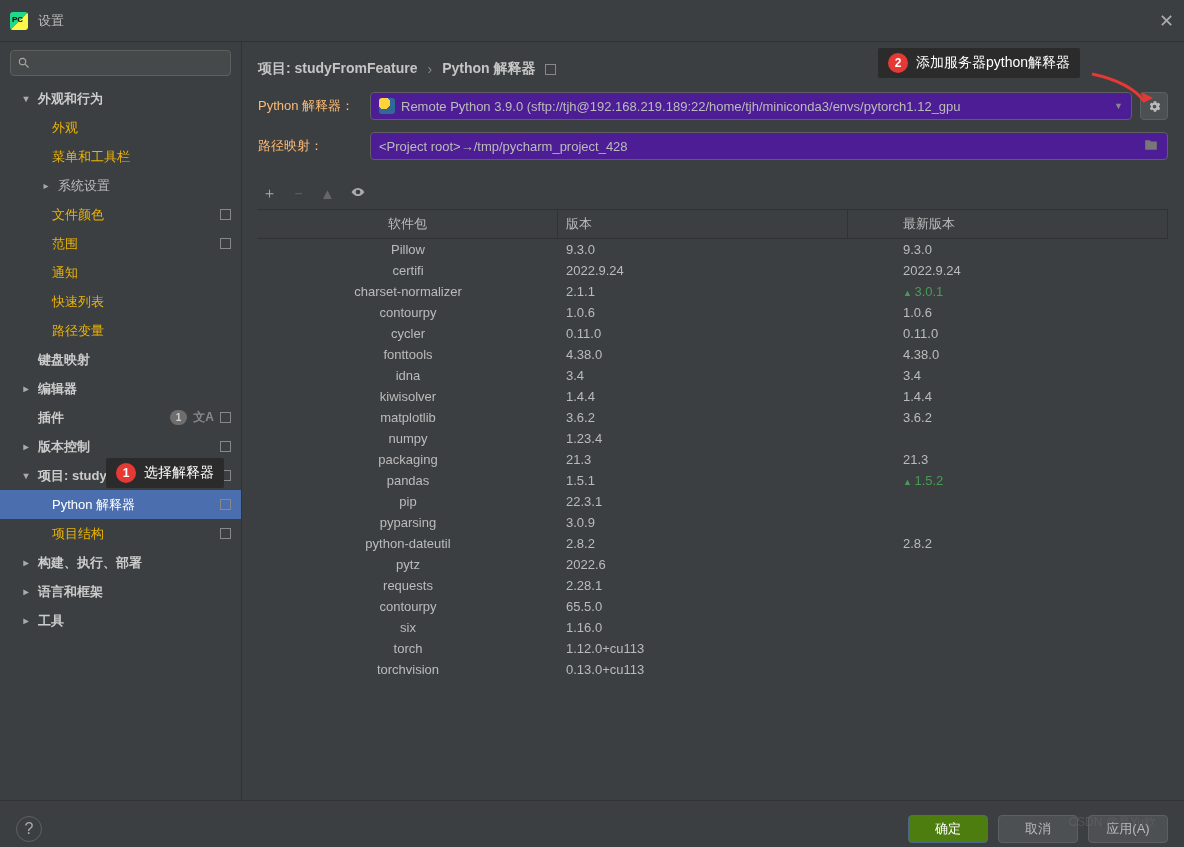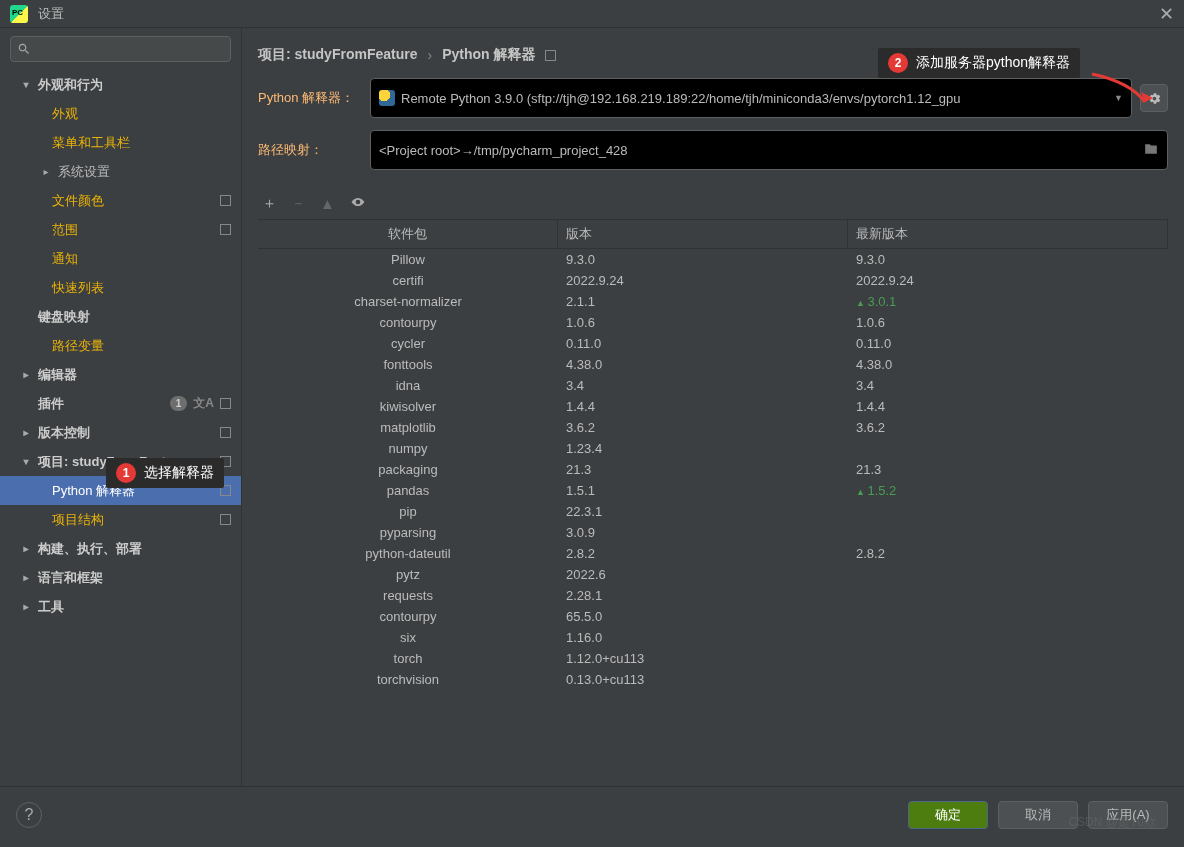--- a/index.html
+++ b/index.html
@@ -1,17 +1,17 @@
 <!DOCTYPE html>
 <html><head>
 <meta charset="utf-8">
 <style>
 * { margin:0; padding:0; box-sizing:border-box; font-family:"Segoe UI","Microsoft YaHei",sans-serif; }
 body { background:#3c3f41; color:#bbbbbb; width:1184px; height:847px; overflow:hidden; position:relative; }
-.titlebar { height:28px; background:#3c3f41; display:flex; align-items:center; padding:0 10px; border-bottom:1px solid #323232; }
+.titlebar { height:42px; background:#3c3f41; display:flex; align-items:center; padding:0 10px; border-bottom:1px solid #323232; }
 .titlebar .app-icon { width:18px; height:18px; background:linear-gradient(135deg,#21d789 50%,#fcf84a 50%); border-radius:3px; margin-right:10px; position:relative; }
 .titlebar .app-icon::after { content:"PC"; position:absolute; font-size:8px; color:#000; font-weight:bold; left:2px; top:3px; }
 .titlebar .title { font-size:13px; color:#bbb; }
 .titlebar .close { margin-left:auto; font-size:18px; color:#aaa; cursor:pointer; }
 .main { display:flex; height:758px; }
 .sidebar { width:242px; background:#3c3f41; border-right:1px solid #323232; display:flex; flex-direction:column; }
 .search-box { margin:8px 10px; }
 .search-box .sbox { display:flex; align-items:center; background:#45494a; border:1px solid #5e6060; border-radius:4px; padding:3px 6px; height:26px; }
 .search-box .sbox svg { width:14px; height:14px; fill:#aaa; }
 .tree { flex:1; overflow-y:auto; font-size:13px; }
@@ -21,32 +21,32 @@
 .tree-item.sub { padding-left:38px; }
 .tree-item.selected { background:#4b6eaf; color:#fff; }
 .tree-item .chev { width:16px; text-align:center; font-size:10px; color:#aaa; margin-right:4px; }
 .tree-item .right-icons { margin-left:auto; margin-right:10px; display:flex; gap:6px; align-items:center; color:#888; font-size:12px; }
 .badge-count { background:#6e6e6e; color:#d0d0d0; border-radius:8px; padding:0 6px; font-size:10px; height:15px; line-height:15px; }
 .content { flex:1; background:#3c3f41; padding:10px 16px 0 16px; display:flex; flex-direction:column; position:relative; }
 .breadcrumb { display:flex; align-items:center; gap:10px; font-size:14px; color:#c5c5c5; font-weight:bold; margin-bottom:14px; padding-top:8px; }
 .breadcrumb .sep { color:#888; font-weight:normal; }
 .form-row { display:flex; align-items:center; margin-bottom:12px; font-size:13px; }
 .form-row label { width:112px; color:#fdba74; }
-.form-row .field { flex:1; background:#000000; border:1px solid #5e6060; border-radius:4px; height:40px; display:flex; align-items:center; padding:0 8px; color:#bbb; position:relative; }
+.form-row .field { flex:1; background:#4c1d95; border:1px solid #5e6060; border-radius:4px; height:28px; display:flex; align-items:center; padding:0 8px; color:#bbb; position:relative; }
 .py-icon { width:16px; height:16px; margin-right:6px; background:radial-gradient(circle at 30% 30%,#ffd43b 40%,#306998 40%); border-radius:3px; }
 .field .drop { margin-left:auto; color:#888; font-size:9px; }
 .gear-btn { width:28px; height:28px; margin-left:8px; background:#4c5052; border:1px solid #5e6060; border-radius:4px; display:flex; align-items:center; justify-content:center; cursor:pointer; color:#bbb; }
 .folder-icon { margin-left:auto; color:#777; }
 .toolbar { display:flex; gap:14px; align-items:center; padding:6px 4px; margin-top:6px; color:#aaa; }
 .toolbar span { cursor:pointer; font-size:15px; }
 .toolbar .disabled { color:#666; }
 .pkg-table { flex:1; overflow:hidden; display:flex; flex-direction:column; border-top:1px solid #323232; }
 .pkg-header { display:flex; background:#3c3f41; border-bottom:1px solid #323232; }
 .pkg-header div { padding:5px 8px; font-size:13px; color:#bbb; border-right:1px solid #323232; }
-.col1 { width:300px;text-align:center; } .col2 { width:290px; } .col3 { flex:1; }
+.col1 { width:300px;text-align:center; } .col2 { width:290px; } .col3 { flex:1;margin-left:47px; }
 .pkg-body { flex:1; overflow-y:auto; }
 .pkg-row { display:flex; font-size:13px; color:#bbb; }
 .pkg-row div { padding:3px 8px; }
 .latest-up { color:#499c54; }
 .latest-up::before { content:"▲ "; font-size:9px; }
 .footer { height:56px; border-top:1px solid #323232; display:flex; align-items:center; padding:0 16px; gap:10px; background:#3c3f41; }
 .footer .help { width:26px; height:26px; border:1px solid #5e6060; border-radius:50%; display:flex; align-items:center; justify-content:center; color:#aaa; cursor:pointer; }
 .footer .spacer { flex:1; }
 .btn { min-width:80px; height:28px; padding:0 14px; background:#4c5052; border:1px solid #5e6060; border-radius:4px; color:#bbb; font-size:13px; cursor:pointer; display:flex; align-items:center; justify-content:center; }
 .btn.primary { background:#4d7c0f; border-color:#4a688c; color:#fff; }
@@ -100,26 +100,26 @@
           <span class="right-icons">
             <span class="tiny-sq"></span>
           </span>
         </div>
         <div class="tree-item child">
           <span>通知</span>
         </div>
         <div class="tree-item child">
           <span>快速列表</span>
         </div>
+        <div class="tree-item child">
+          <span>路径变量</span>
+        </div>
         <div class="tree-item bold">
           <span class="chev"></span>
           <span>键盘映射</span>
-        </div>
-        <div class="tree-item child">
-          <span>路径变量</span>
         </div>
         <div class="tree-item bold">
           <span class="chev">▸</span>
           <span>编辑器</span>
         </div>
         <div class="tree-item bold">
           <span class="chev"></span>
           <span>插件</span>
           <span class="right-icons">
             <span class="badge-count">1</span>

